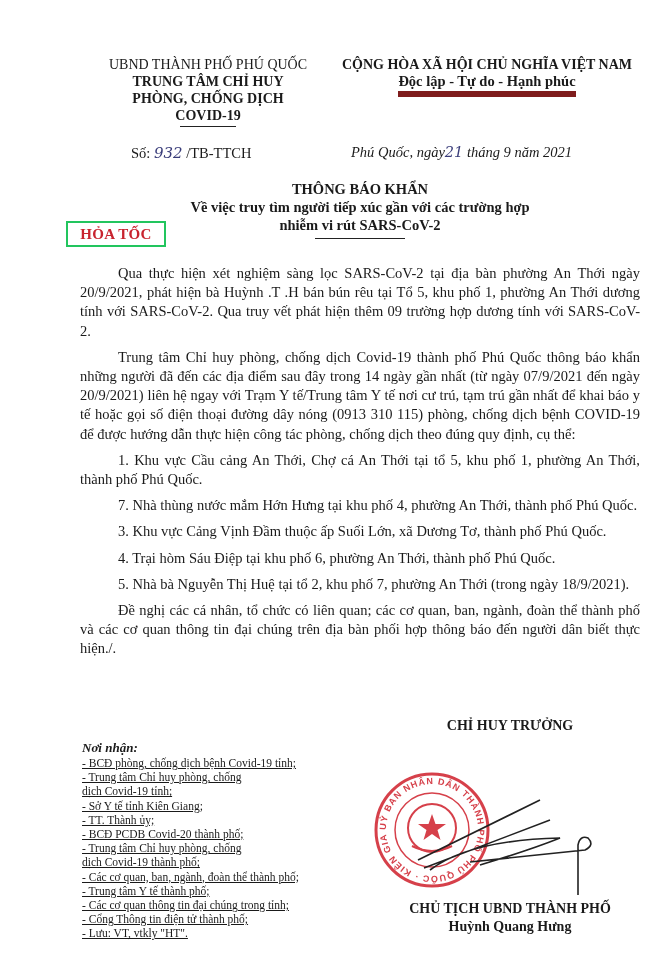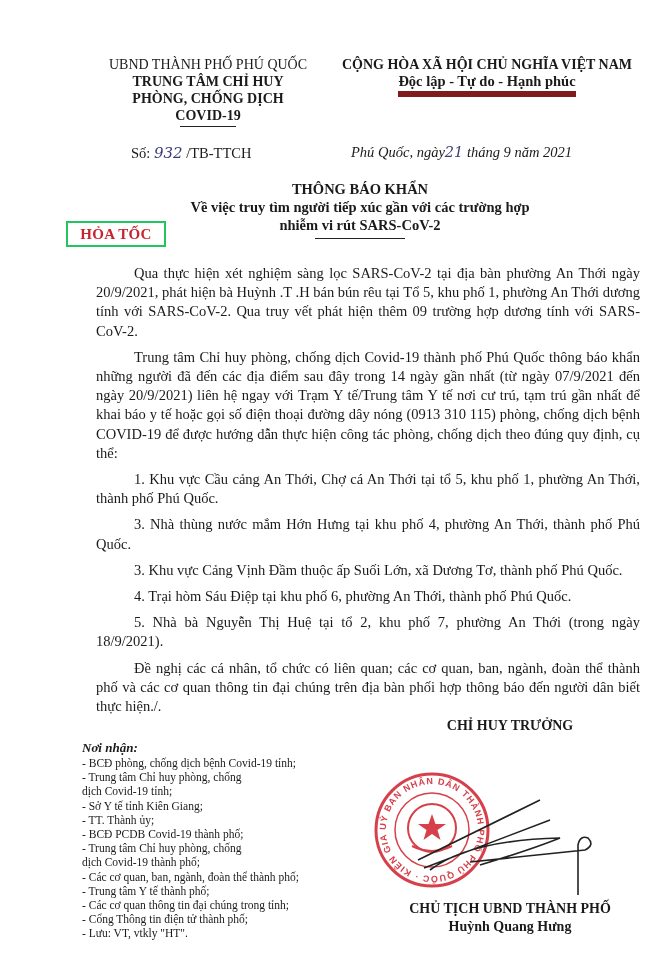--- a/index.html
+++ b/index.html
@@ -16,24 +16,24 @@
     .hdr-right .motto { display: inline-block; font-size: 14.5px; border-bottom: 6px solid #7f1d1d; padding-bottom: 1px; }
     .docno { left: 131px; top: 144px; font-size: 14.5px; }
     .docno .hand { font-family: "DejaVu Serif", serif; font-style: italic; color: #3a3d7a; font-size: 15px; }
     .docdate { left: 351px; top: 144px; font-size: 14.5px; font-style: italic; }
     .docdate .hand { font-family: "DejaVu Serif", serif; color: #3a3d7a; }
     .title { left: 150px; top: 180px; width: 420px; text-align: center; font-size: 14.5px; font-weight: bold; line-height: 18px; }
     .title .rule { width: 90px; margin: 4px auto 0; border-top: 1px solid #222; }
     .stamp-urgent { left: 66px; top: 221px; width: 96px; height: 22px; border: 2px solid #22c55e; color: #c8242f;
       font-weight: bold; font-size: 15px; text-align: center; line-height: 22px; letter-spacing: 0.3px; }
     .body-text { left: 80px; top: 264px; width: 560px; font-size: 14.5px; line-height: 19.2px; text-align: justify; }
-    .body-text p { margin: 0 0 7px 16px; text-indent: 38px; }
+    .body-text p { margin: 0 0 7px 0; text-indent: 38px; }
     .recipients { left: 82px; top: 740px; width: 290px; font-size: 11.5px; line-height: 14.2px; }
     .recipients .head { font-weight: bold; font-style: italic; font-size: 13px; line-height: 16px; }
-    .recipients .item { white-space: nowrap; }
+    .recipients .item { white-space: nowrap; text-decoration: underline; }
     .sig-title { left: 420px; top: 718px; width: 180px; text-align: center; font-weight: bold; font-size: 14px; }
     .seal { left: 372px; top: 770px; width: 120px; height: 120px; }
     .signature { left: 410px; top: 790px; width: 200px; height: 110px; }
     .sig-name { left: 380px; top: 900px; width: 260px; text-align: center; font-weight: bold; font-size: 14px; line-height: 18px; }
   </style>
 </head>
 <body>
 
 <div class="abs hdr-left">
   <div class="org1">UBND THÀNH PHỐ PHÚ QUỐC</div>
@@ -65,35 +65,35 @@
   <div>THÔNG BÁO KHẨN</div>
   <div>Về việc truy tìm người tiếp xúc gần với các trường hợp</div>
   <div>nhiễm vi rút SARS-CoV-2</div>
   <div class="rule"></div>
 </div>
 
 <div class="abs body-text">
   <p>Qua thực hiện xét nghiệm sàng lọc SARS-CoV-2 tại địa bàn phường An Thới ngày 20/9/2021, phát hiện bà Huỳnh .T .H bán bún rêu tại Tổ 5, khu phố 1, phường An Thới dương tính với SARS-CoV-2. Qua truy vết phát hiện thêm 09 trường hợp dương tính với SARS-CoV-2.</p>
   <p>Trung tâm Chỉ huy phòng, chống dịch Covid-19 thành phố Phú Quốc thông báo khẩn những người đã đến các địa điểm sau đây trong 14 ngày gần nhất (từ ngày 07/9/2021 đến ngày 20/9/2021) liên hệ ngay với Trạm Y tế/Trung tâm Y tế nơi cư trú, tạm trú gần nhất để khai báo y tế hoặc gọi số điện thoại đường dây nóng (0913 310 115) phòng, chống dịch bệnh COVID-19 để được hướng dẫn thực hiện công tác phòng, chống dịch theo đúng quy định, cụ thể:</p>
   <p>1. Khu vực Cầu cảng An Thới, Chợ cá An Thới tại tổ 5, khu phố 1, phường An Thới, thành phố Phú Quốc.</p>
-  <p>3. Nhà thùng nước mắm Hớn Hưng tại khu phố 4, phường An Thới, thành phố Phú Quốc.</p>
+  <p>7. Nhà thùng nước mắm Hớn Hưng tại khu phố 4, phường An Thới, thành phố Phú Quốc.</p>
   <p>3. Khu vực Cảng Vịnh Đầm thuộc ấp Suối Lớn, xã Dương Tơ, thành phố Phú Quốc.</p>
   <p>4. Trại hòm Sáu Điệp tại khu phố 6, phường An Thới, thành phố Phú Quốc.</p>
   <p>5. Nhà bà Nguyễn Thị Huệ tại tổ 2, khu phố 7, phường An Thới (trong ngày 18/9/2021).</p>
   <p>Đề nghị các cá nhân, tổ chức có liên quan; các cơ quan, ban, ngành, đoàn thể thành phố và các cơ quan thông tin đại chúng trên địa bàn phối hợp thông báo đến người dân biết thực hiện./.</p>
 </div>
 
 <div class="abs recipients">
   <div class="head">Nơi nhận:</div>
   <div class="item">- BCĐ phòng, chống dịch bệnh Covid-19 tỉnh;</div>
   <div class="item">- Trung tâm Chỉ huy phòng, chống</div>
   <div class="item">dịch Covid-19 tỉnh;</div>
   <div class="item">- Sở Y tế tỉnh Kiên Giang;</div>
   <div class="item">- TT. Thành ủy;</div>
-  <div class="item">- BCĐ PCDB Covid-19 thành phố;</div>
+  <div class="item">- BCĐ PCDB Covid-20 thành phố;</div>
   <div class="item">- Trung tâm Chỉ huy phòng, chống</div>
   <div class="item">dịch Covid-19 thành phố;</div>
   <div class="item">- Các cơ quan, ban, ngành, đoàn thể thành phố;</div>
   <div class="item">- Trung tâm Y tế thành phố;</div>
   <div class="item">- Các cơ quan thông tin đại chúng trong tỉnh;</div>
   <div class="item">- Cổng Thông tin điện tử thành phố;</div>
   <div class="item">- Lưu: VT, vtkly "HT".</div>
 </div>
 
 <div class="abs sig-title">CHỈ HUY TRƯỞNG</div>

